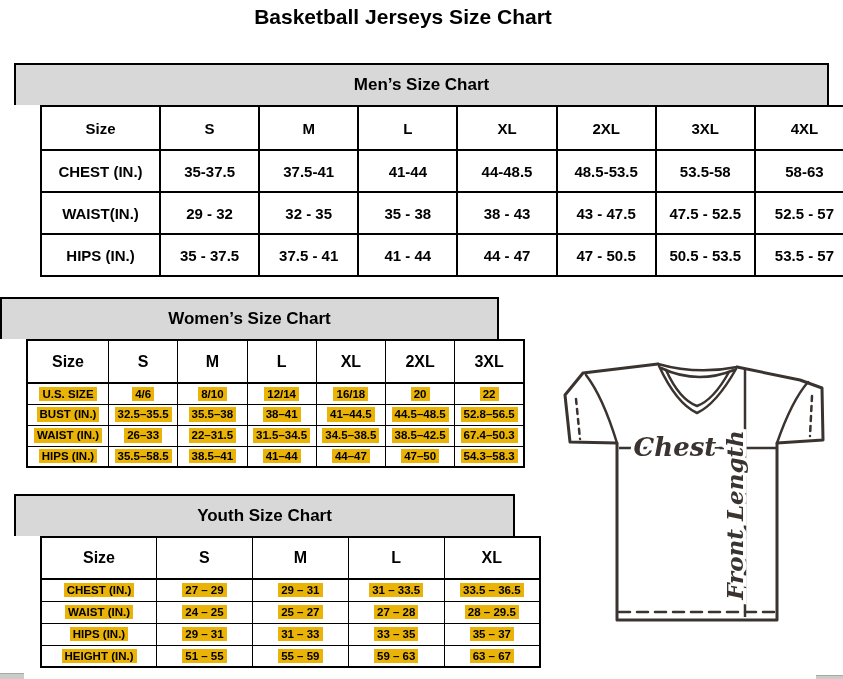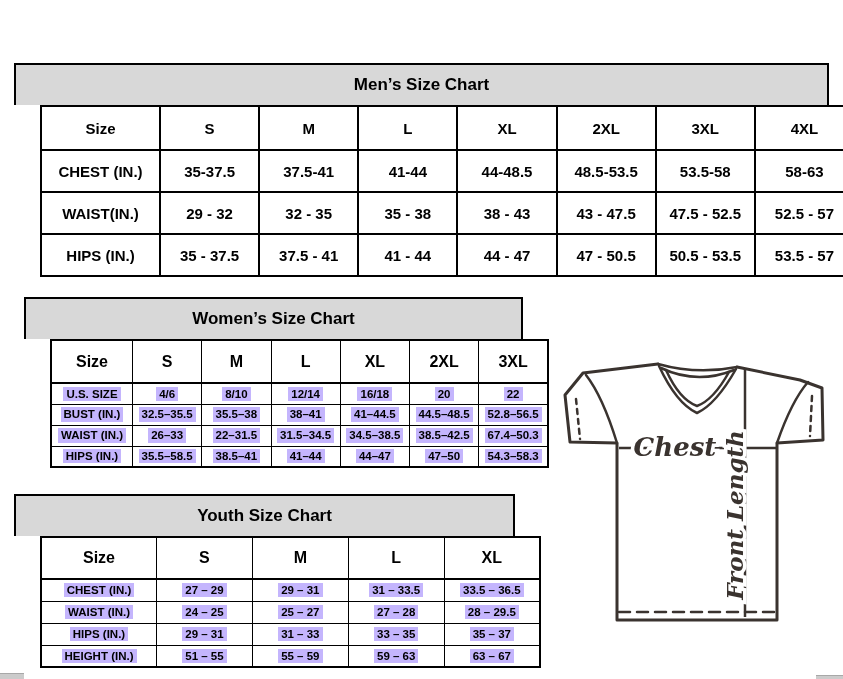--- a/index.html
+++ b/index.html
@@ -29,55 +29,56 @@
   }
   .size-table thead th { border-bottom:2px solid #000; }
   
   .tbl-men { left:14px; top:63px; width:815px; }
   .tbl-men .title-bar { height:40px; }
   .tbl-men th, .tbl-men td { border-width:2px; font-size:15px; }
   .tbl-men thead tr { height:44px; }
   .tbl-men tbody tr { height:42px; }
   .tbl-men table th:first-child { width:117px; }
   
-  .tbl-women { left:24px; top:297px; width:499px; }
+  .tbl-women { left:0; top:297px; width:499px; }
   .tbl-women .title-bar { height:40px; }
   .tbl-women thead tr { height:43px; }
   .tbl-women thead th { font-size:16px; }
   .tbl-women tbody tr { height:21px; }
   .tbl-women tbody th, .tbl-women tbody td { font-size:11.5px; }
   .tbl-women table th:first-child { width:80px; }
   
   .tbl-youth { left:14px; top:494px; width:501px; }
   .tbl-youth .title-bar { height:40px; }
   .tbl-youth thead tr { height:42px; }
   .tbl-youth thead th { font-size:16px; }
   .tbl-youth tbody tr { height:22px; }
   .tbl-youth tbody th, .tbl-youth tbody td { font-size:11.5px; }
   .tbl-youth table th:first-child { width:114px; }
   
   .tbl-women tbody .hl, .tbl-youth tbody .hl {
-    background:#c4b5fd; padding:0 3px; display:inline-block; line-height:1.25;
+    background:#eab308; padding:0 3px; display:inline-block; line-height:1.25;
   }
   
   .jersey-svg { position:absolute; left:560px; top:360px; }
   .diagram-label {
     font-family:"DejaVu Serif","Liberation Serif",serif;
     font-style:italic; font-weight:bold;
   }
   
   .scroll-frag { position:absolute; background:#cbcbcb; border-top:1px solid #a8a8a8; }
   .scroll-frag.left  { left:0;   top:673px; width:24px; height:6px; }
   .scroll-frag.right { left:816px; top:675px; width:27px; height:4px; }
 </style>
 </head>
 <body>
 
 <div class="page">
 
+  <div class="page-title">Basketball Jerseys Size Chart</div>
 
   <div class="size-table tbl-men">
     <div class="title-bar">Men’s Size Chart</div>
     <table>
         <thead>
           <tr>
             <th><span class="hl">Size</span></th>
             <th><span class="hl">S</span></th>
             <th><span class="hl">M</span></th>
             <th><span class="hl">L</span></th>

